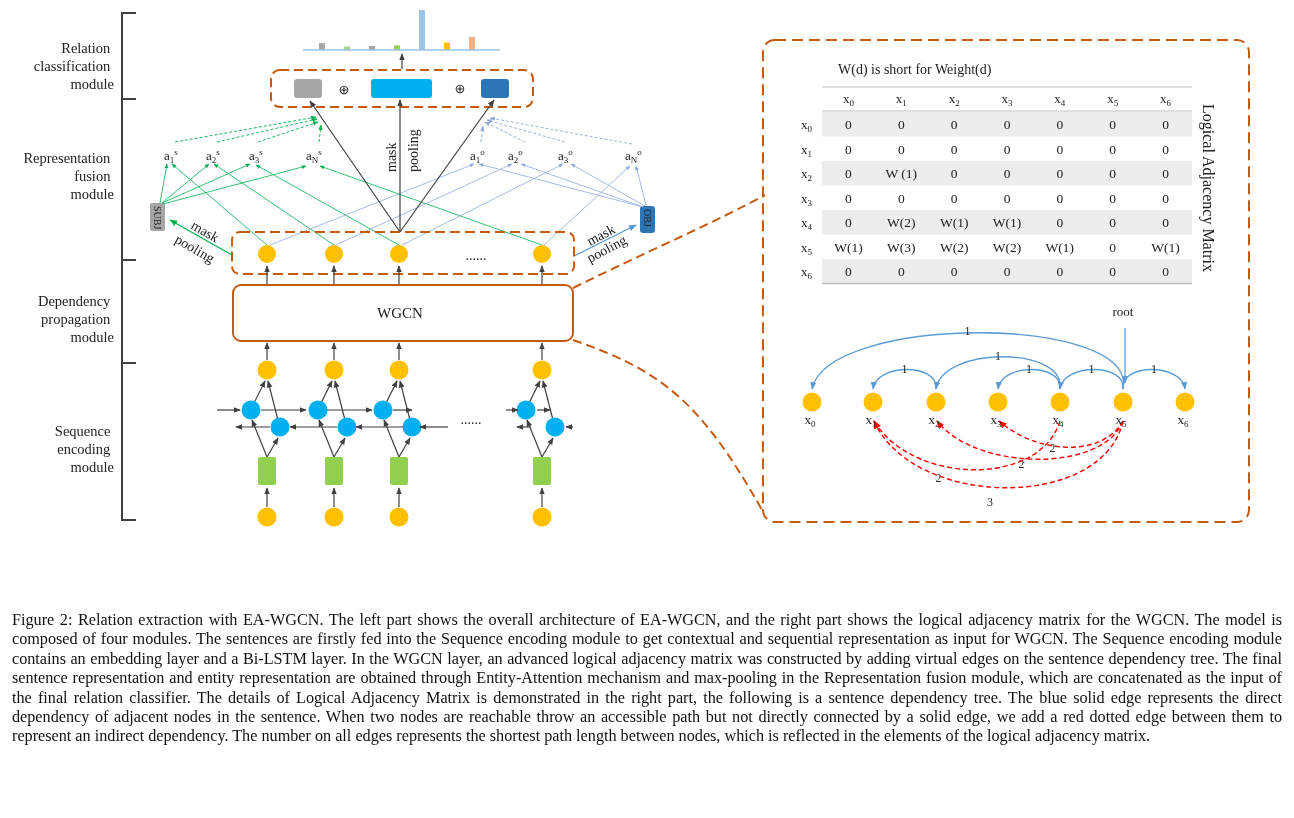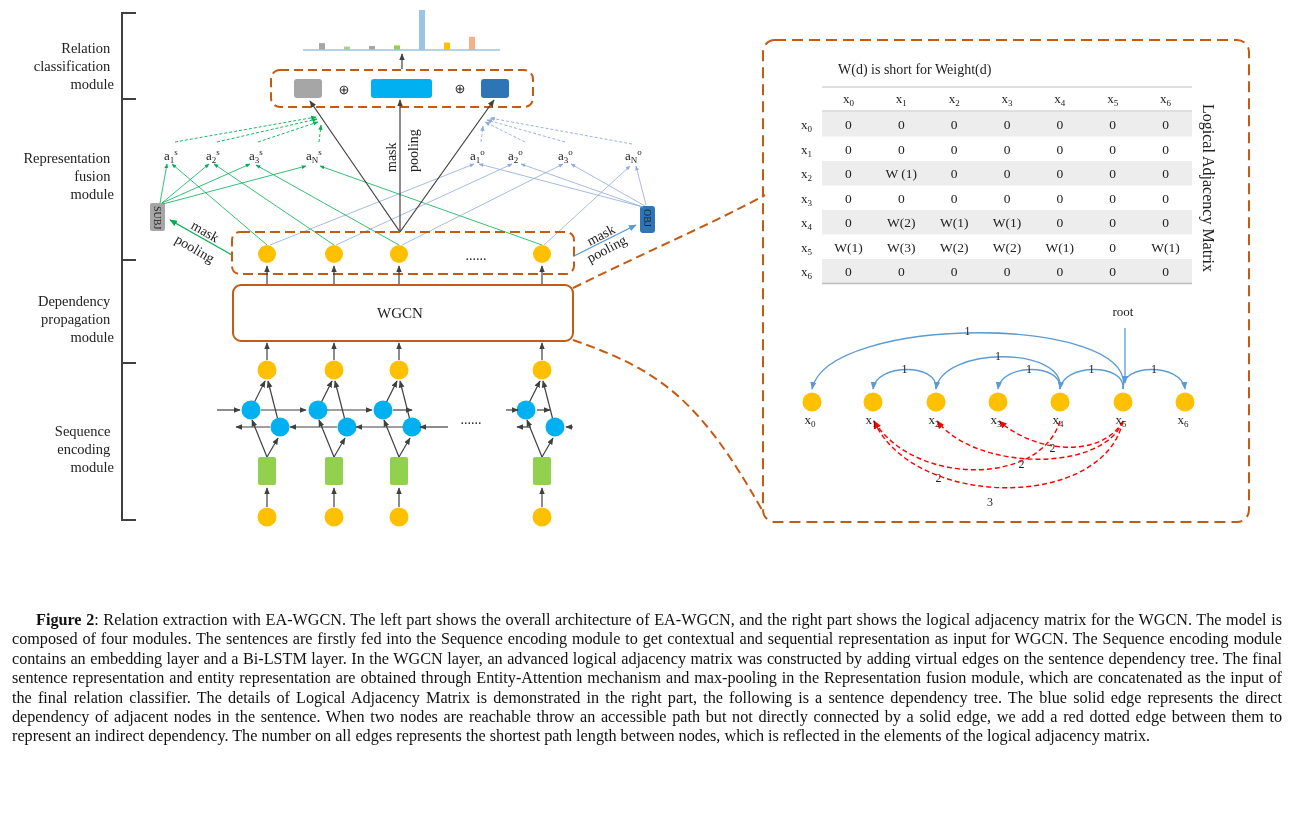--- a/index.html
+++ b/index.html
@@ -3,21 +3,21 @@
 <meta charset="utf-8">
 <style>
   html, body { margin: 0; padding: 0; background: #ffffff; }
   body { width: 1294px; height: 818px; position: relative; overflow: hidden;
          font-family: "Liberation Serif", serif; color: #222; }
   #figure { position: absolute; left: 0; top: 0; width: 1294px; height: 560px; }
   #figure text { font-family: "Liberation Serif", serif; fill: #222; }
   .caption { position: absolute; left: 12px; top: 611px; width: 1270px;
              font-size: 16.2px; line-height: 19.4px; text-align: justify;
              font-family: "Liberation Serif", serif; color: #111; }
-  .caption b { font-weight: bold; margin-left: 24px; }
+  .caption b { font-weight: normal; }
 </style>
 </head>
 <body>
 
 <svg id="figure" width="1294" height="560" viewBox="0 0 1294 560" xmlns="http://www.w3.org/2000/svg">
   <defs>
     <marker id="arrDark" viewBox="0 0 10 10" refX="9" refY="5" markerWidth="6" markerHeight="6" orient="auto-start-reverse">
       <path d="M0,1 L10,5 L0,9 z" fill="#404040"></path>
     </marker>
     <marker id="arrGreen" viewBox="0 0 10 10" refX="9" refY="5" markerWidth="6" markerHeight="6" orient="auto-start-reverse">

